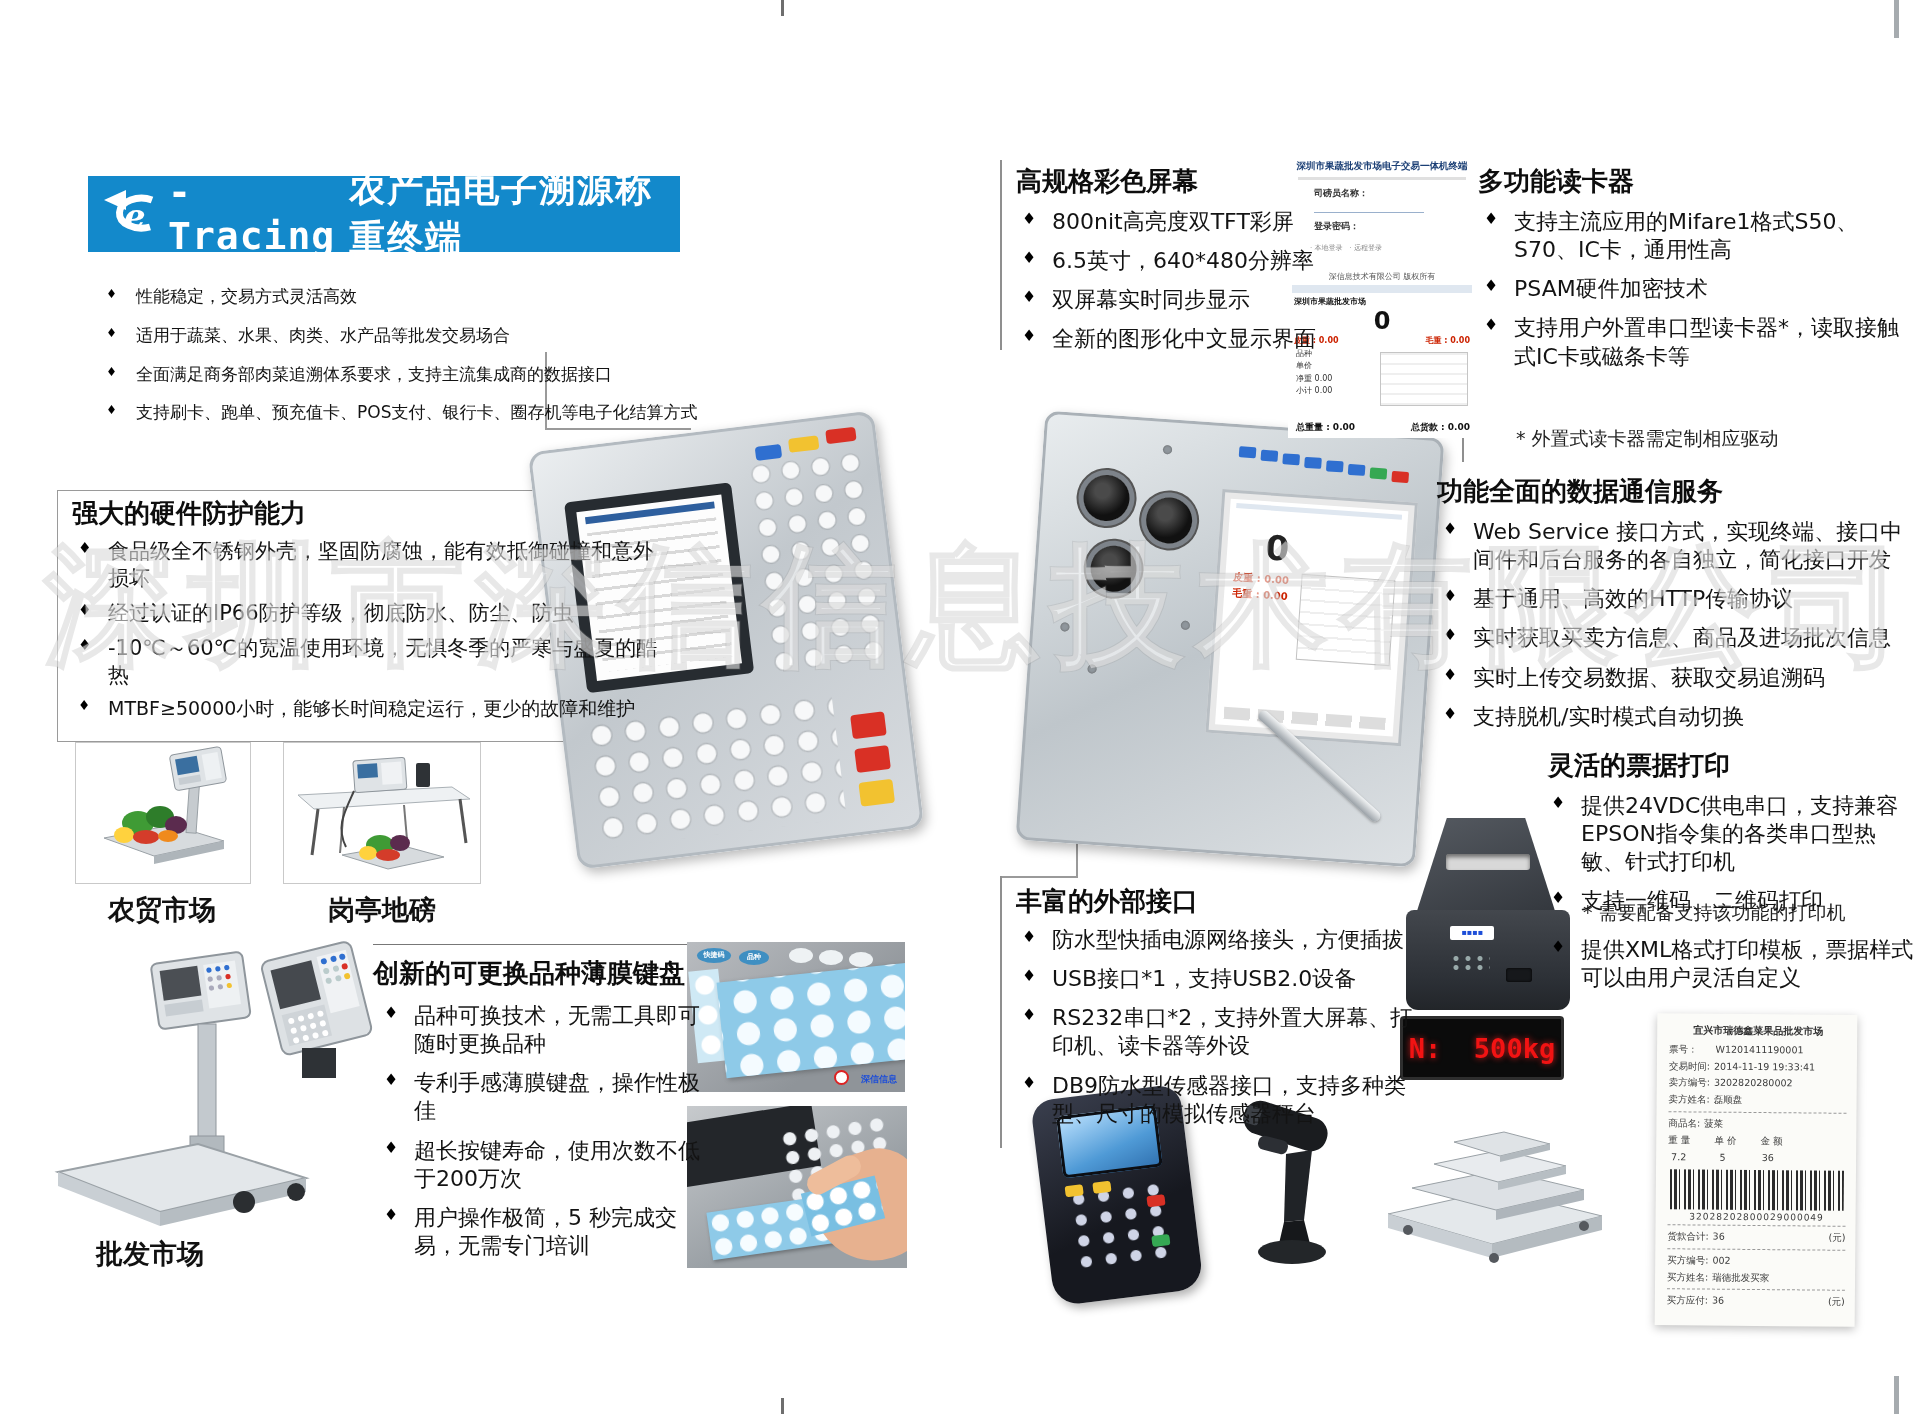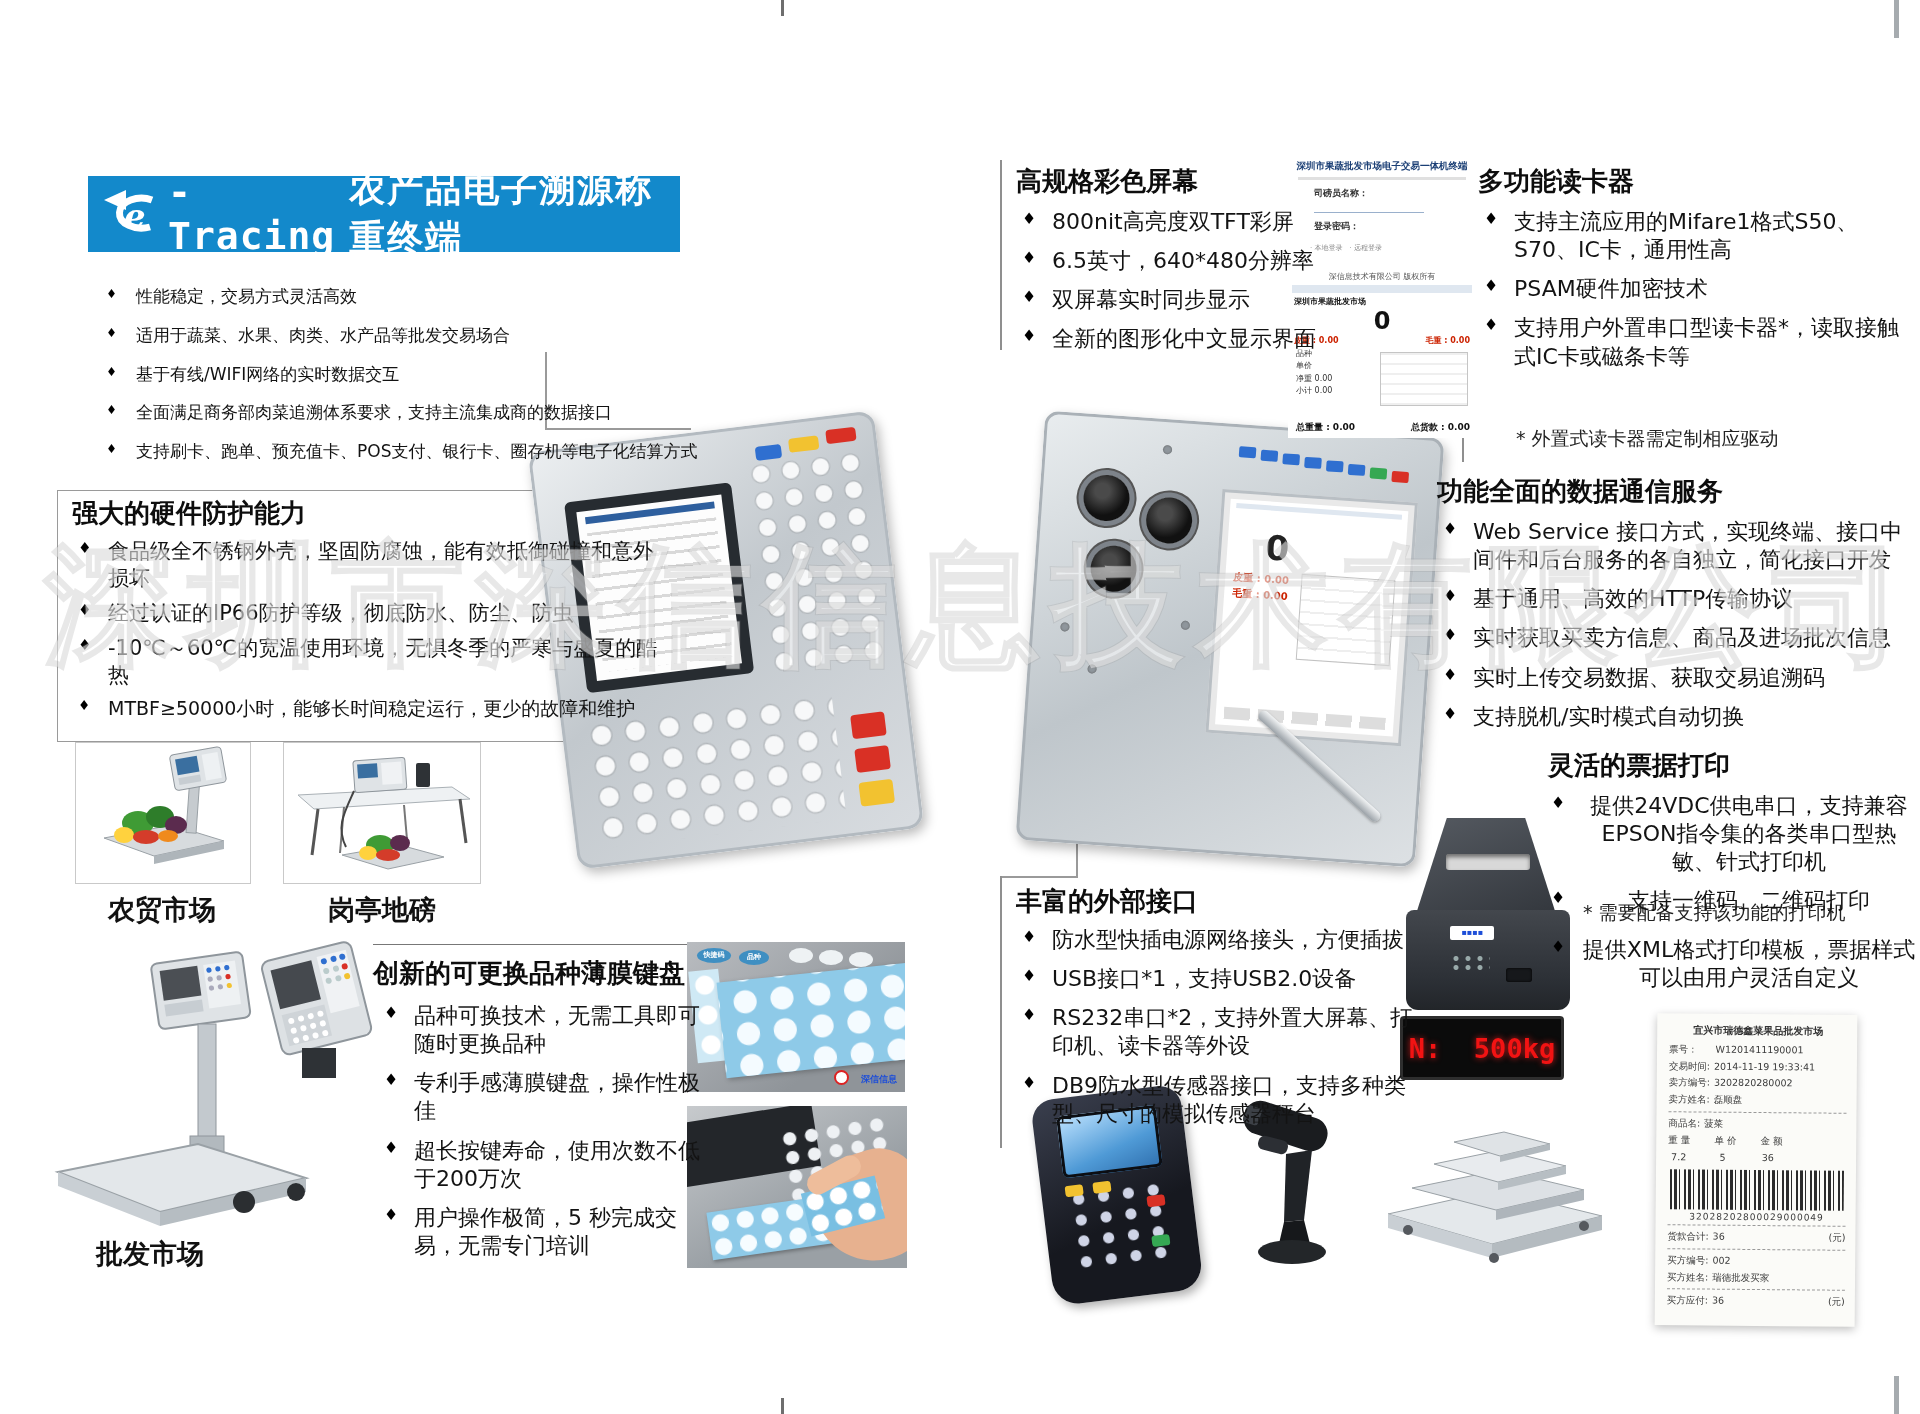--- a/index.html
+++ b/index.html
@@ -138,21 +138,21 @@
      background:radial-gradient(circle,#eef1f4 0 6px,transparent 7px);background-size:22px 19px;}
   .kb2 .sheet{position:absolute;left:22px;top:96px;width:150px;height:48px;background:#8ecae8;transform:rotate(-8deg);
      background-image:radial-gradient(circle,#f6fcff 0 8px,transparent 9px);background-size:25px 24px;box-shadow:1px 2px 4px rgba(0,0,0,.3);}
   .kb2 .card{position:absolute;left:118px;top:78px;width:76px;height:44px;background:#79bfe2;transform:rotate(-14deg);
      background-image:radial-gradient(circle,#fff 0 8px,transparent 9px);background-size:24px 22px;z-index:3;}
   .kb2 .hand{position:absolute;right:-18px;top:46px;width:110px;height:110px;background:#e7b18f;border-radius:48% 40% 45% 60%;
      transform:rotate(-18deg);z-index:2;}
   .kb2 .finger{position:absolute;right:44px;top:58px;width:58px;height:22px;background:#eebd9b;border-radius:12px;transform:rotate(-28deg);z-index:4;}
   
   .w-intro{width:920px;} .w-hard{width:600px;} .w-screen{width:320px;} .w-reader{width:430px;}
-  .w-comm{width:470px;} .w-print{width:372px;text-align:center;} .w-ports{width:402px;} .w-kbsec{width:334px;}
+  .w-comm{width:470px;} .w-print{width:372px;} .w-ports{width:402px;} .w-kbsec{width:334px;}
 </style>
 </head>
 <body>
 
 <div class="canvas">
 
   <div class="abs tickv" style="left:781px;top:0;"></div>
   <div class="abs tickv" style="left:781px;top:1398px;"></div>
   <div class="abs edgebar" style="left:1894px;top:0;height:38px;"></div>
   <div class="abs edgebar" style="left:1894px;top:1376px;height:38px;"></div>
@@ -165,21 +165,20 @@
         <text x="22" y="44" font-size="34" font-style="italic" font-weight="bold" fill="#fff" font-family="DejaVu Serif, serif">e</text>
       </svg>
     </span>
     <span class="brandname">-Tracing</span>
     <span class="brandtitle">农产品电子溯源称重终端</span>
   </div>
 
   <ul class="abs blist big w-intro" style="left:100px;top:286px;">
     <li>性能稳定，交易方式灵活高效</li>
     <li>适用于蔬菜、水果、肉类、水产品等批发交易场合</li>
-    <li>基于有线/WIFI网络的实时数据交互</li>
     <li>全面满足商务部肉菜追溯体系要求，支持主流集成商的数据接口</li>
     <li>支持刷卡、跑单、预充值卡、POS支付、银行卡、圈存机等电子化结算方式</li>
   </ul>
 
   <div class="abs boxline" style="left:57px;top:490px;width:730px;height:250px;"></div>
   <div class="abs sec-title" style="left:72px;top:496px;">强大的硬件防护能力</div>
   <ul class="abs blist w-hard" style="left:72px;top:538px;">
     <li style="font-size:21px;margin-bottom:8px;">食品级全不锈钢外壳，坚固防腐蚀，能有效抵御碰撞和意外损坏</li>
     <li style="font-size:21px;margin-bottom:8px;">经过认证的IP66防护等级，彻底防水、防尘、防虫</li>
     <li style="font-size:21px;margin-bottom:8px;">-10℃～60℃的宽温使用环境，无惧冬季的严寒与盛夏的酷热</li>

